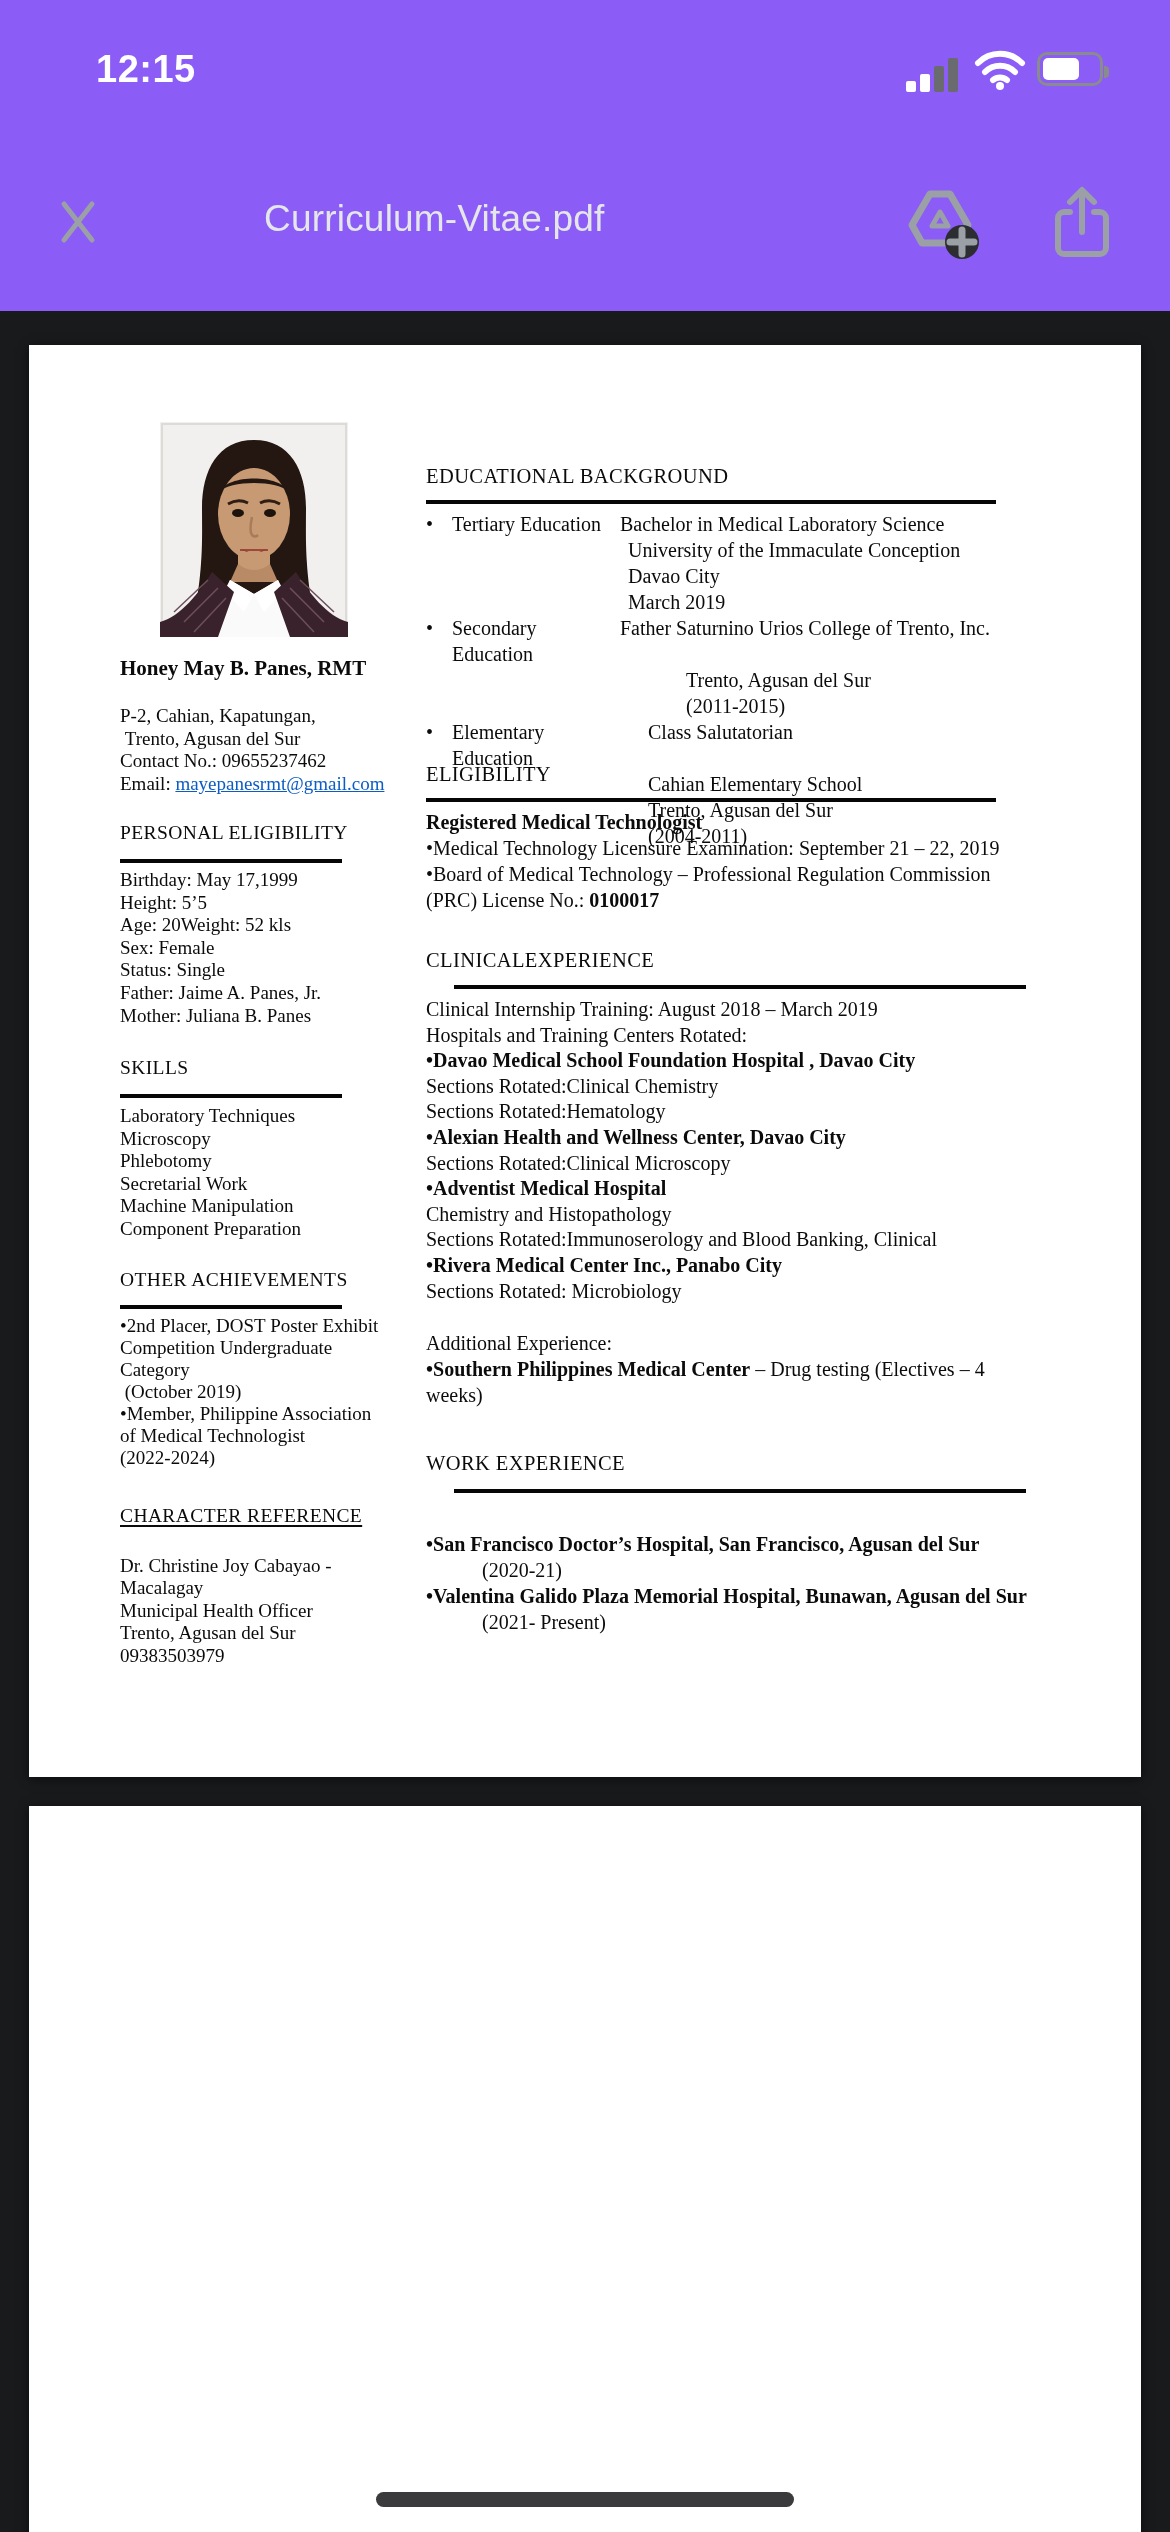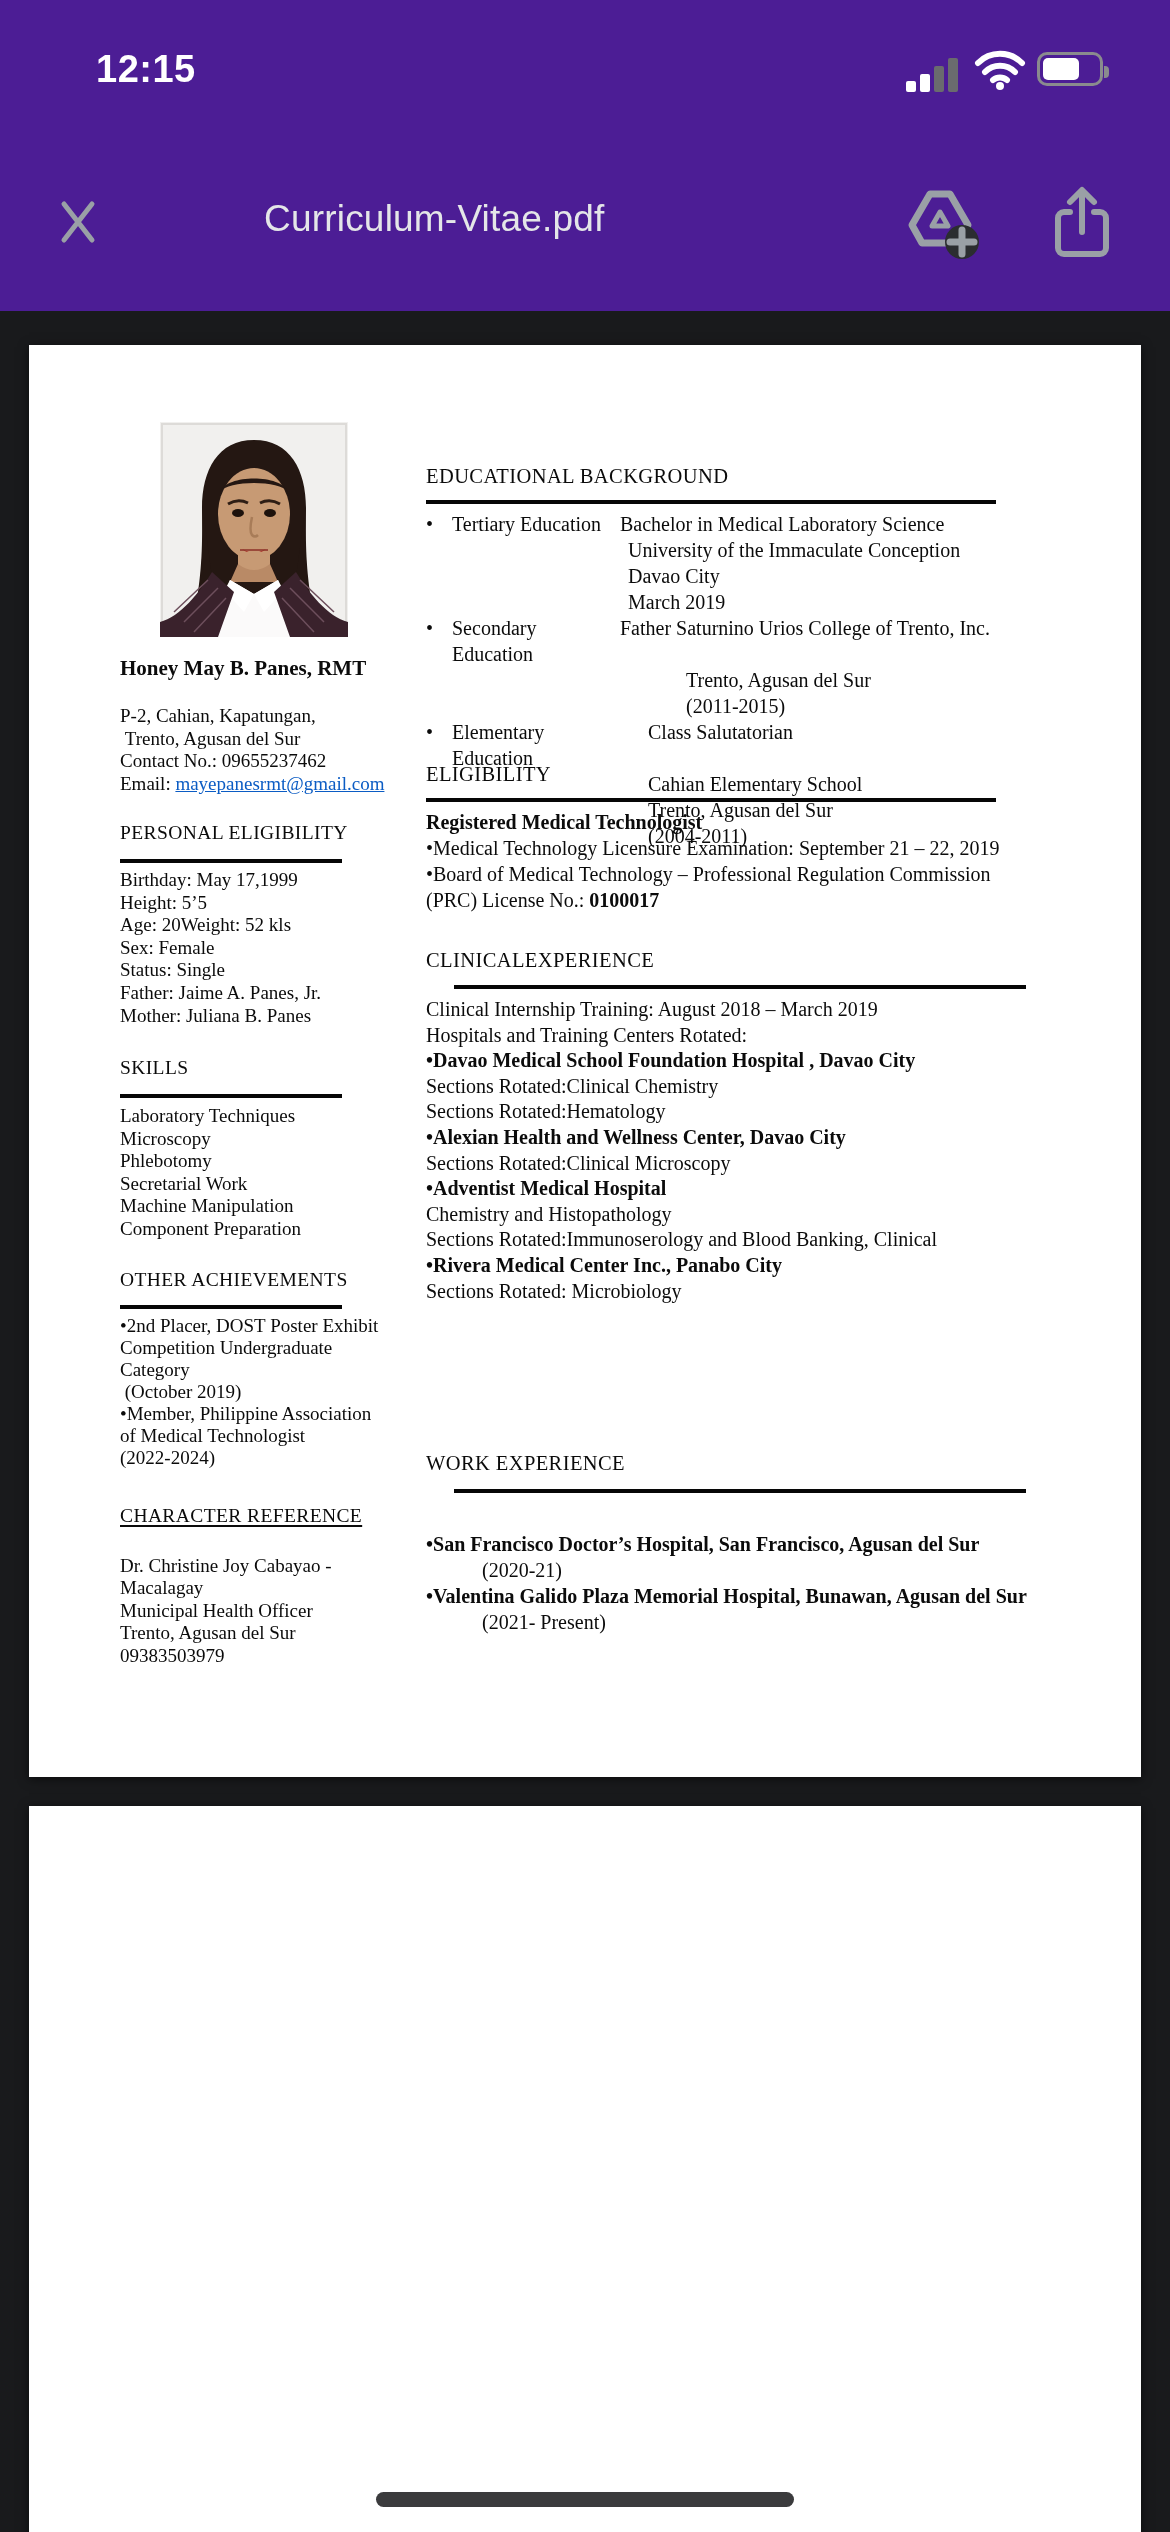--- a/index.html
+++ b/index.html
@@ -5,21 +5,21 @@
   html,body{margin:0;padding:0;}
   body{
     width:1170px;height:2532px;position:relative;overflow:hidden;
     background:#191a1c;
     font-family:"Liberation Sans","DejaVu Sans",sans-serif;
     -webkit-font-smoothing:antialiased;
   }
   
   .topbar{
     position:absolute;left:0;top:0;width:1170px;height:311px;
-    background:#4c1d95;z-index:5;
+    background:#8b5cf6;z-index:5;
   }
   .time{
     position:absolute;left:96px;top:48px;
     color:#ffffff;font-size:38px;font-weight:700;letter-spacing:.5px;
   }
   .sig{position:absolute;left:906px;top:56px;width:58px;height:36px;}
   .sig i{position:absolute;bottom:0;width:10px;border-radius:2px;background:#fff;}
   .sig i:nth-child(1){left:0;height:11px;}
   .sig i:nth-child(2){left:14px;height:18px;}
   .sig i:nth-child(3){left:28px;height:26px;background:#6a6b6e;}
@@ -275,20 +275,25 @@
       <div class="ln">Sections Rotated:Hematology</div>
       <div class="ln b">•Alexian Health and Wellness Center, Davao City</div>
       <div class="ln">Sections Rotated:Clinical Microscopy</div>
       <div class="ln b">•Adventist Medical Hospital</div>
       <div class="ln">Chemistry and Histopathology</div>
       <div class="ln">Sections Rotated:Immunoserology and Blood Banking, Clinical</div>
       <div class="ln b">•Rivera Medical Center Inc., Panabo City</div>
       <div class="ln">Sections Rotated: Microbiology</div>
     </div>
 
+    <div class="abs rcol" style="left:397px;top:985px;width:700px;">
+      <div class="ln">Additional Experience:</div>
+      <div class="ln"><span class="b">•Southern Philippines Medical Center</span><span> – Drug testing (Electives – 4</span></div>
+      <div class="ln">weeks)</div>
+    </div>
 
     <div class="abs rcol rh h" style="left:397px;top:1105px;">WORK EXPERIENCE</div>
     <div class="rule" style="left:425px;top:1144px;width:572px;"></div>
     <div class="abs rcol" style="left:397px;top:1186px;width:720px;">
       <div class="ln b">•San Francisco Doctor’s Hospital, San Francisco, Agusan del Sur</div>
       <div class="ln b date-ind" style="font-weight:400;">(2020-21)</div>
       <div class="ln b">•Valentina Galido Plaza Memorial Hospital, Bunawan, Agusan del Sur</div>
       <div class="ln date-ind">(2021- Present)</div>
     </div>
 

